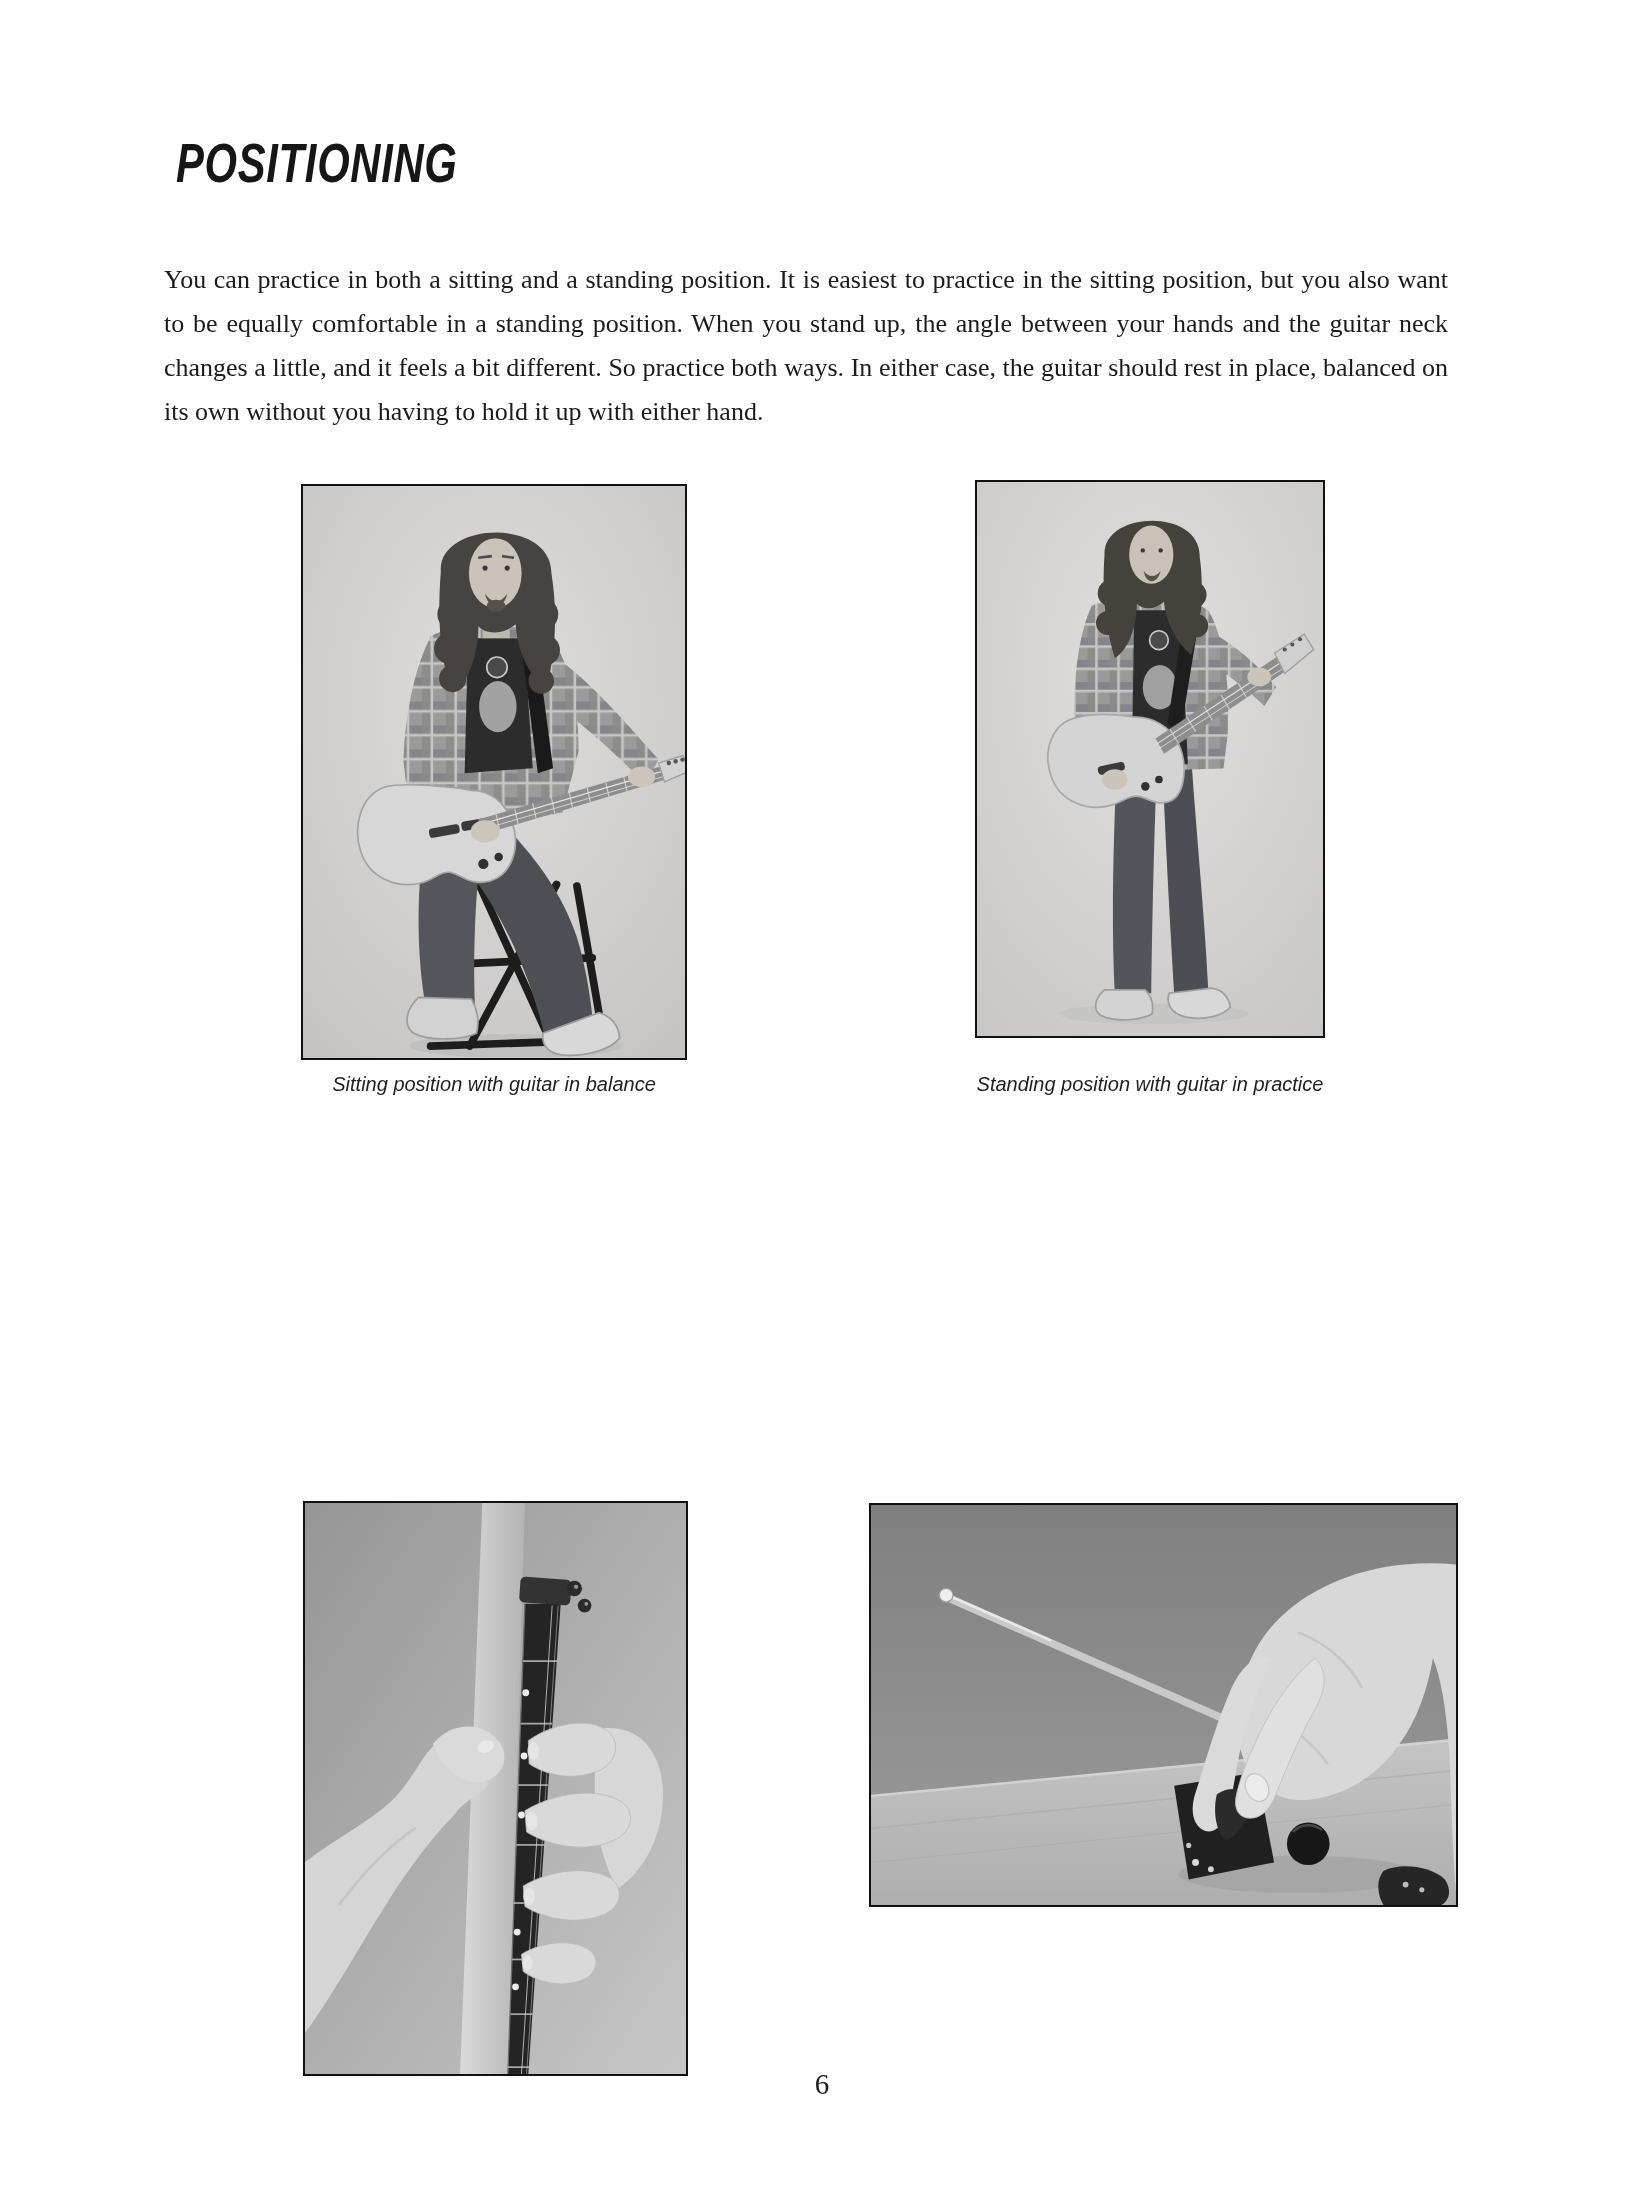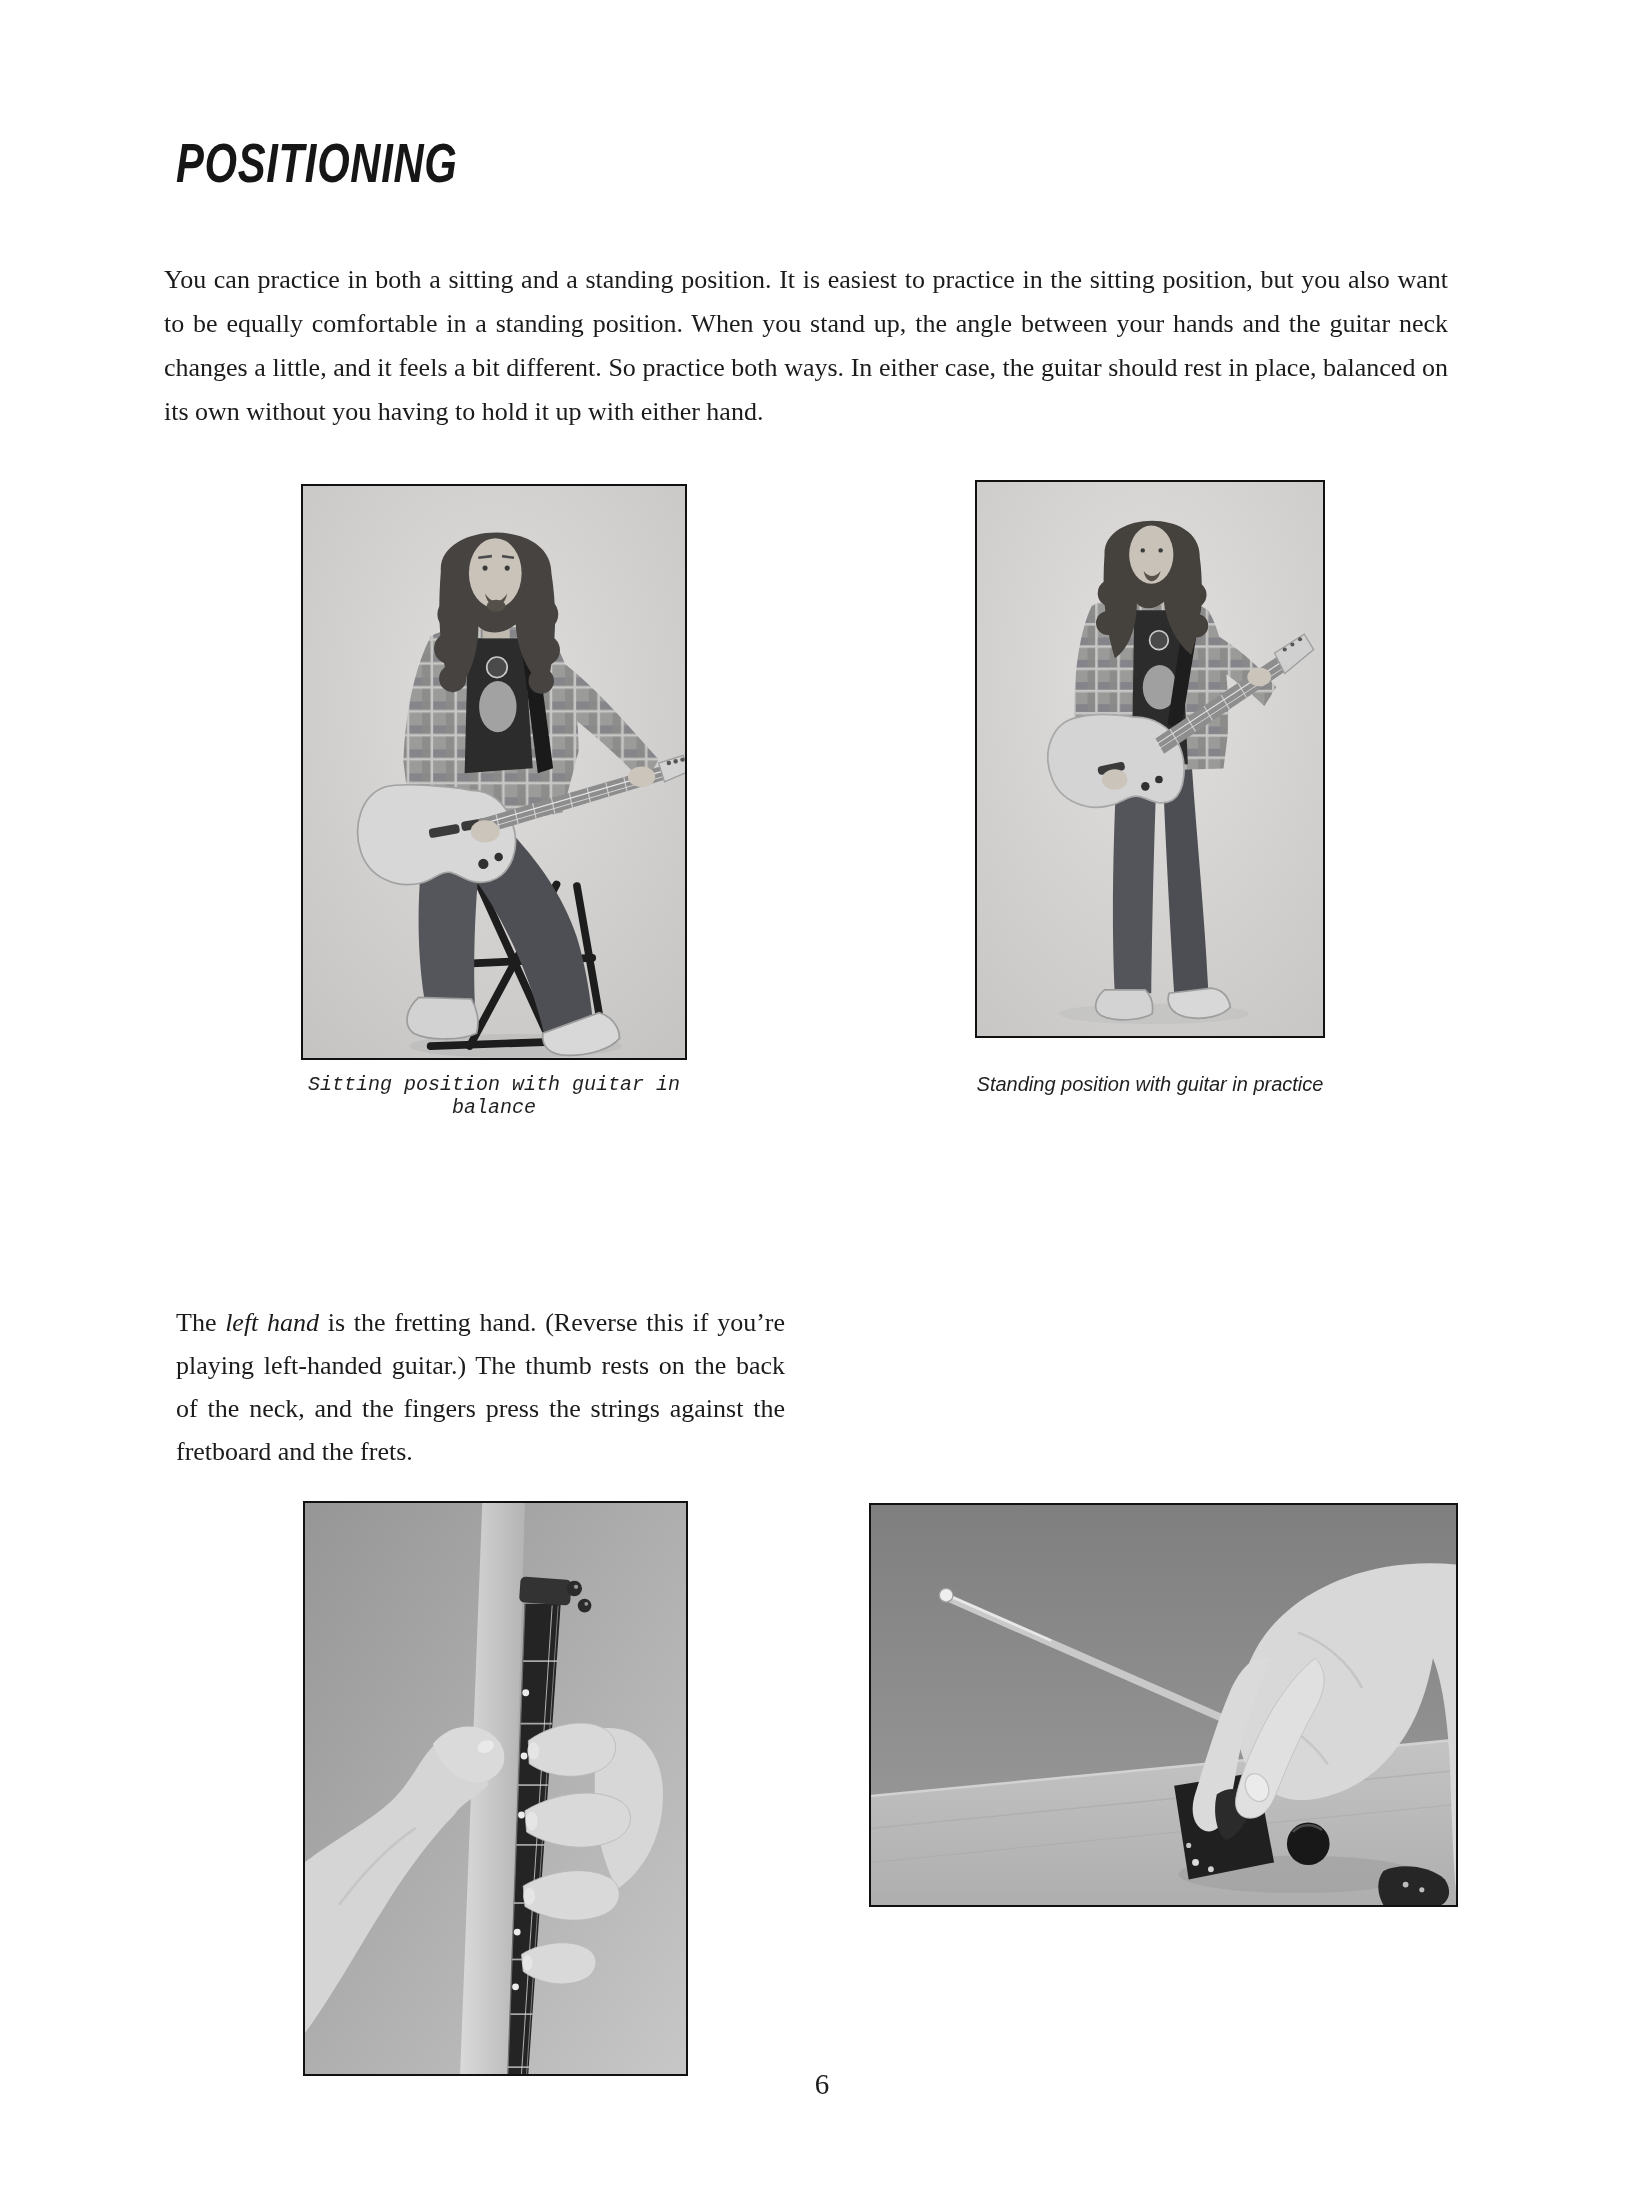--- a/index.html
+++ b/index.html
@@ -13,21 +13,21 @@
          font-size:26px;line-height:44px;text-align:justify;color:#1b1b1b;}
   .frame{position:absolute;border:2.6px solid #111;background:#d6d6d6;box-sizing:border-box;}
   .frame svg{display:block;width:100%;height:100%;}
   #fig-sitting{left:301px;top:484px;width:386px;height:576px;}
   #fig-standing{left:975px;top:480px;width:350px;height:558px;}
   #fig-fretting{left:303px;top:1501px;width:385px;height:575px;}
   #fig-picking{left:869px;top:1503px;width:589px;height:404px;}
   .caption{position:absolute;top:1073px;margin:0;text-align:center;
            font-family:"Liberation Sans",sans-serif;font-style:italic;
            font-size:20px;color:#1f1f1f;}
-  #cap-sitting{left:301px;width:386px;font-family:Liberation Mono, monospace;}
+  #cap-sitting{left:301px;width:386px;}
   #cap-standing{left:975px;width:350px;}
   .col{position:absolute;top:1301px;margin:0;font-size:26px;line-height:43px;
        text-align:justify;color:#1b1b1b;}
   .col em{font-style:italic;}
   #col-left{left:176px;width:609px;}
   #col-right{left:864px;width:607px;}
   .pagenum{position:absolute;left:176px;top:2068px;width:1292px;margin:0;
            text-align:center;font-size:29px;color:#1b1b1b;}
 </style>
 </head>
@@ -182,21 +182,20 @@
           <circle cx="380" cy="184" r="2.4" fill="#555"></circle>
       </g>
       <ellipse cx="332" cy="228" rx="14" ry="11" fill="#cbc4ba"></ellipse>
       <ellipse cx="162" cy="348" rx="15" ry="12" fill="#cbc4ba"></ellipse>
     </svg>
   </div>
 
   <p class="caption" id="cap-sitting">Sitting position with guitar in balance</p>
   <p class="caption" id="cap-standing">Standing position with guitar in practice</p>
 
-  <p class="col" id="col-left"><span>The</span> <em>left hand</em> <span>is the fretting hand. (Reverse this if you’re playing left-handed guitar.) The thumb rests on the back of the neck, and the fingers press the strings against the fretboard and the frets.</span></p>
 
 
   <div class="frame" id="fig-fretting">
     <svg viewBox="0 0 447 668" preserveAspectRatio="none">
       <defs>
         <linearGradient id="bgC" x1="0" y1="0" x2="1" y2="1">
           <stop offset="0" stop-color="#969696"></stop>
             <stop offset="1" stop-color="#c7c7c7"></stop>
         </linearGradient>
         <linearGradient id="woodC" x1="0" y1="0" x2="1" y2="0">

